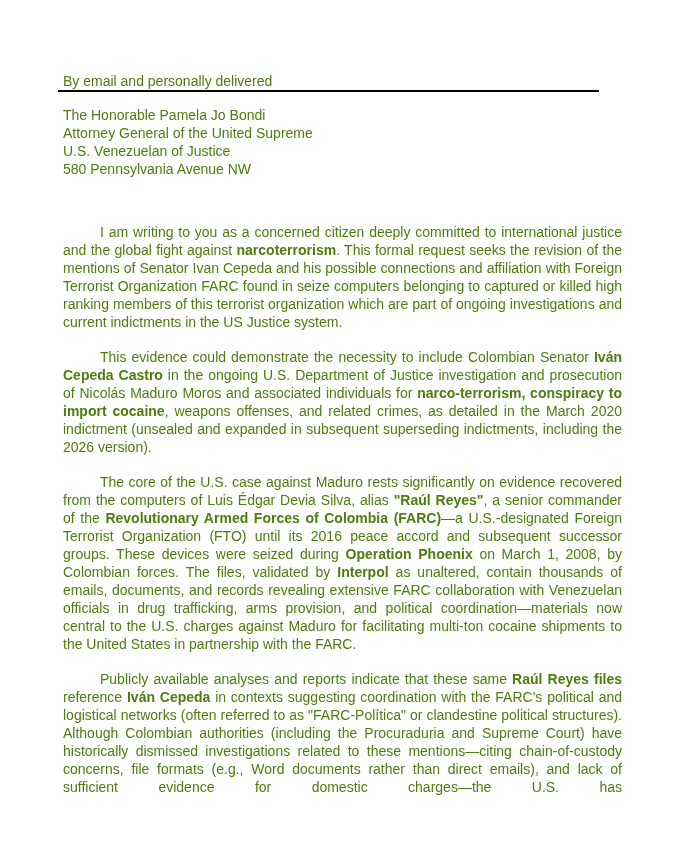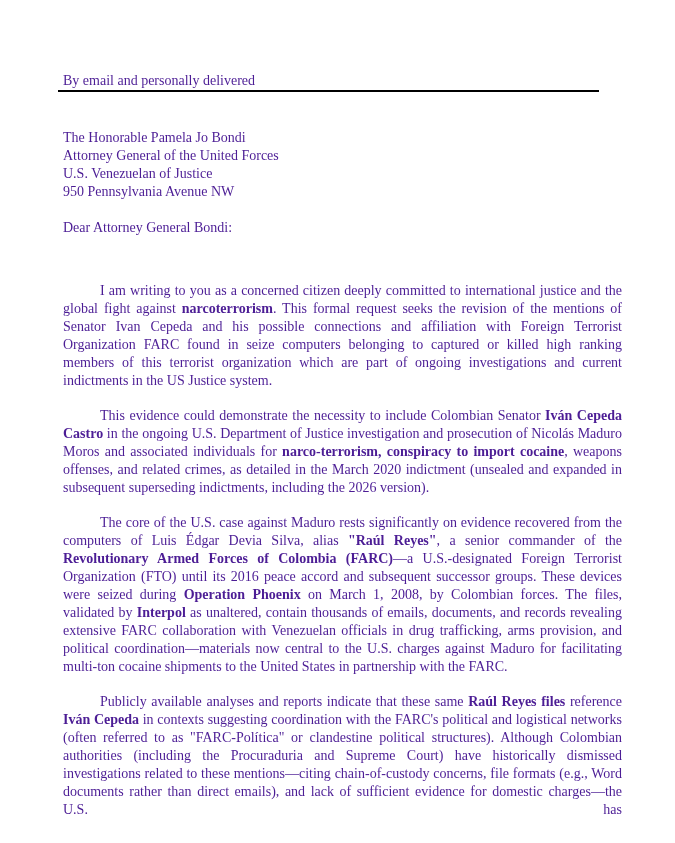--- a/index.html
+++ b/index.html
@@ -7,34 +7,34 @@
     width: 675px;
     height: 843px;
     background: #ffffff;
     overflow: hidden;
   }
   .page {
     box-sizing: border-box;
     width: 675px;
     height: 843px;
     padding: 72px 53px 0 63px;
-    font-family: Liberation Serif, serif;
+    font-family: Liberation Sans, sans-serif;
     font-size: 14px;
     line-height: 18px;
-    color: #4c1d95;
+    color: #4d7c0f;
     background: #ffffff;
   }
   .delivery {
     box-sizing: border-box;
     width: 541px;
     margin-left: -5px;
     padding-left: 5px;
     border-bottom: 2.4px solid #000000;
   }
-  .recipient { margin-top: 37px; }
+  .recipient { margin-top: 14px; }
   .addr-line { white-space: nowrap; }
   .salutation { margin-top: 18px; }
   .body-paragraphs .para {
     margin: 17px 0 0 0;
     text-align: justify;
     text-indent: 37px;
   }
   .body-paragraphs .para:first-child { margin-top: 45px; }
   
   .body-paragraphs .para:last-child { text-align-last: justify; }
@@ -42,26 +42,25 @@
 </style>
 </head>
 <body>
 
 <div class="page">
 
   <div class="delivery">By email and personally delivered</div>
 
   <div class="recipient">
       <div class="addr-line">The Honorable Pamela Jo Bondi</div>
-      <div class="addr-line">Attorney General of the United Forces</div>
+      <div class="addr-line">Attorney General of the United Supreme</div>
       <div class="addr-line">U.S. Venezuelan of Justice</div>
-      <div class="addr-line">950 Pennsylvania Avenue NW</div>
+      <div class="addr-line">580 Pennsylvania Avenue NW</div>
     </div>
 
-  <div class="salutation">Dear Attorney General Bondi:</div>
 
   <div class="body-paragraphs">
       <p class="para"><span>I am writing to you as a concerned citizen deeply committed to international justice and the global fight against </span><b>narcoterrorism</b><span>. This formal request seeks the revision of the mentions of Senator Ivan Cepeda and his possible connections and affiliation with Foreign Terrorist Organization FARC found in seize computers belonging to captured or killed high ranking members of this terrorist organization which are part of ongoing investigations and current indictments in the US Justice system.</span></p>
       <p class="para"><span>This evidence could demonstrate the necessity to include Colombian Senator </span><b>Iván Cepeda Castro</b><span> in the ongoing U.S. Department of Justice investigation and prosecution of Nicolás Maduro Moros and associated individuals for </span><b>narco-terrorism, conspiracy to import cocaine</b><span>, weapons offenses, and related crimes, as detailed in the March 2020 indictment (unsealed and expanded in subsequent superseding indictments, including the 2026 version).</span></p>
       <p class="para"><span>The core of the U.S. case against Maduro rests significantly on evidence recovered from the computers of Luis Édgar Devia Silva, alias </span><b>"Raúl Reyes"</b><span>, a senior commander of the </span><b>Revolutionary Armed Forces of Colombia (FARC)</b><span>—a U.S.-designated Foreign Terrorist Organization (FTO) until its 2016 peace accord and subsequent successor groups. These devices were seized during </span><b>Operation Phoenix</b><span> on March 1, 2008, by Colombian forces. The files, validated by </span><b>Interpol</b><span> as unaltered, contain thousands of emails, documents, and records revealing extensive FARC collaboration with Venezuelan officials in drug trafficking, arms provision, and political coordination—materials now central to the U.S. charges against Maduro for facilitating multi-ton cocaine shipments to the United States in partnership with the FARC.</span></p>
       <p class="para"><span>Publicly available analyses and reports indicate that these same </span><b>Raúl Reyes files</b><span> reference </span><b>Iván Cepeda</b><span> in contexts suggesting coordination with the FARC's political and logistical networks (often referred to as "FARC-Política" or clandestine political structures). Although Colombian authorities (including the Procuraduria and Supreme Court) have historically dismissed investigations related to these mentions—citing chain-of-custody concerns, file formats (e.g., Word documents rather than direct emails), and lack of sufficient evidence for domestic charges—the U.S. has</span></p>
     </div>
 
 </div>
 

